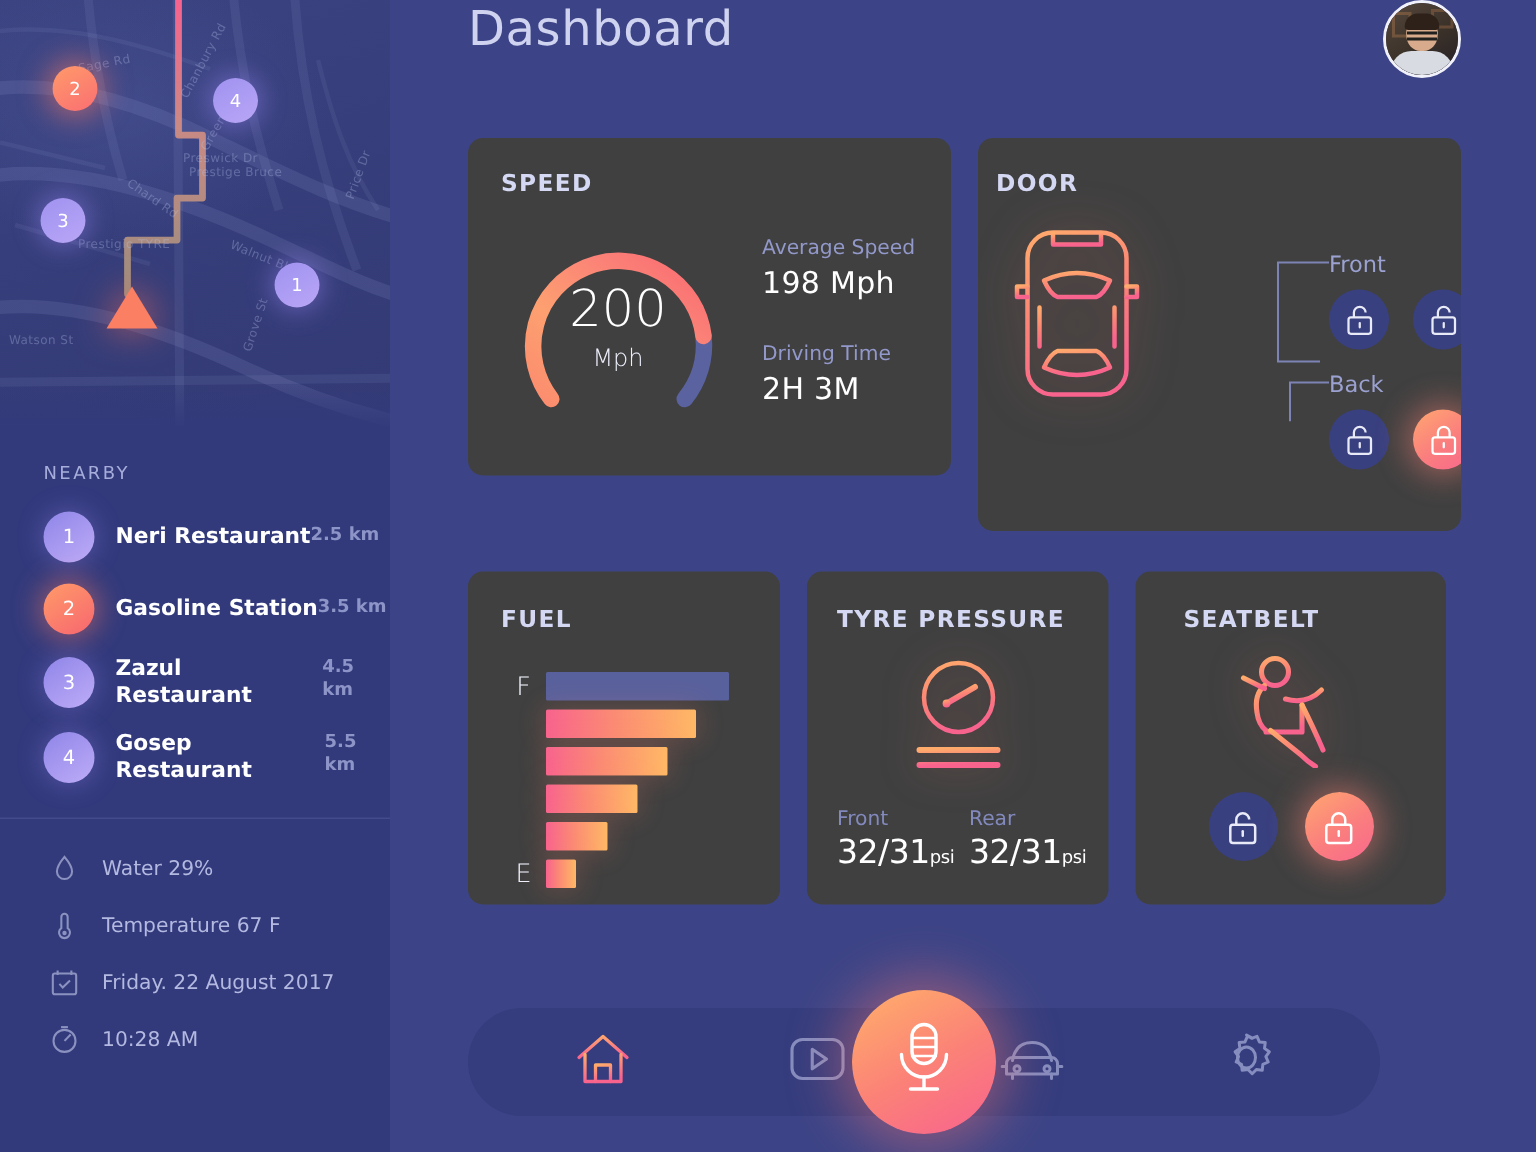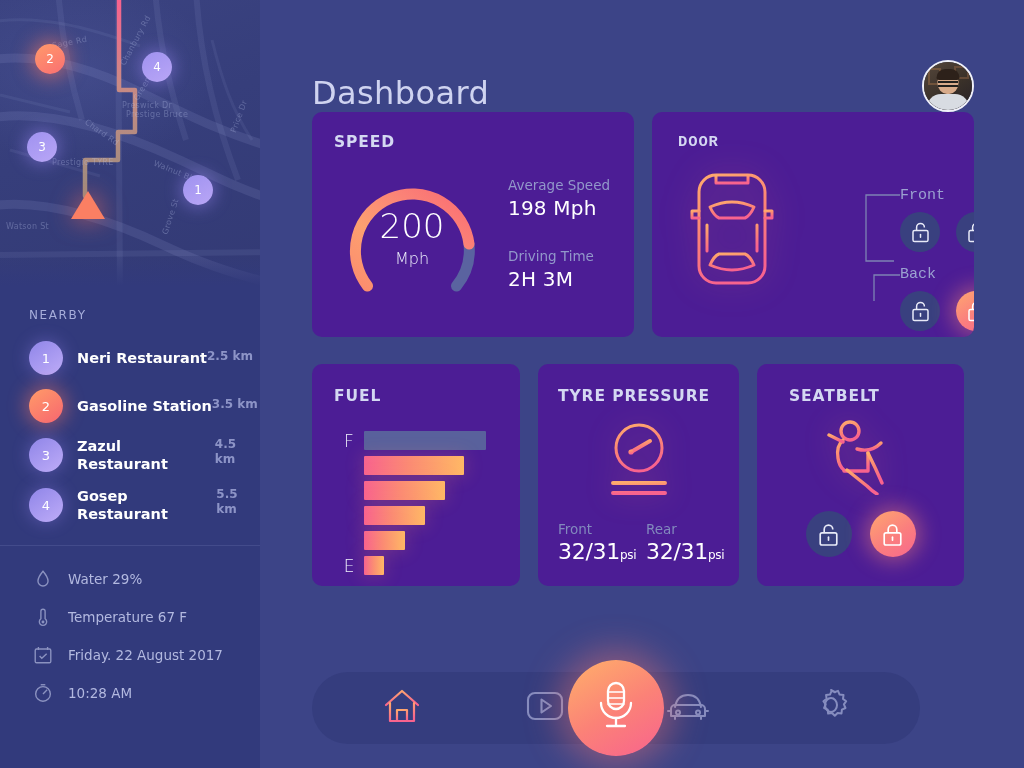--- a/index.html
+++ b/index.html
@@ -109,22 +109,22 @@
   .status-label { color: #b3b9e0; font-size: 13.5px; }
 
   
   .main {
     position: relative;
     flex: 1; height: 768px;
     background: #3c4487;
     padding: 0 52px;
   }
   .header {
-    height: 112px;
-    display: flex; align-items: flex-end; justify-content: space-between;
+    height: 92px;
+    display: flex; align-items: flex-start; justify-content: space-between;
   }
   .page-title {
     color: #cfd3f0; font-size: 32px; font-weight: 400; letter-spacing: .4px;
   }
   .avatar {
     width: 52px; height: 52px; border-radius: 50%;
     border: 2.5px solid #f0f1fa;
     overflow: hidden; position: relative;
     background: #2b2f3e;
   }
@@ -157,31 +157,31 @@
   .avatar .ph-body {
     position: absolute; left: 50%; bottom: -4px;
     transform: translateX(-50%);
     width: 42px; height: 20px; border-radius: 14px 14px 0 0;
     background: #d8dce2;
   }
 
   
   .grid-row { display: flex; gap: 18px; }
   .card {
-    background: #4c1d95;
+    background: #404040;
     border-radius: 10px;
     position: relative;
     overflow: hidden;
   }
   .card-title {
     color: #d4d8f2; font-size: 15.5px; font-weight: 700; letter-spacing: .9px;
   }
   .row1 { margin-top: 0; }
   .card-speed { width: 322px; height: 225px; padding: 21px 22px; }
-  .card-door  { width: 322px; height: 225px; padding: 21px 26px; font-family: Liberation Mono, monospace; }
+  .card-door  { width: 322px; height: 262px; padding: 21px 12px; }
   .row2 { margin-top: 27px; }
   .card-fuel  { width: 208px; height: 222px; padding: 23px 22px; }
   .card-tyre  { width: 201px; height: 222px; padding: 23px 20px; }
   .card-belt  { width: 207px; height: 222px; padding: 23px 32px; }
 
   
   .speed-body { display: flex; align-items: flex-start; margin-top: 14px; }
   .gauge { position: relative; width: 152px; height: 142px; margin-left: 2px; }
   .gauge-center {
     position: absolute; left: 0; right: 0; top: 44px;

